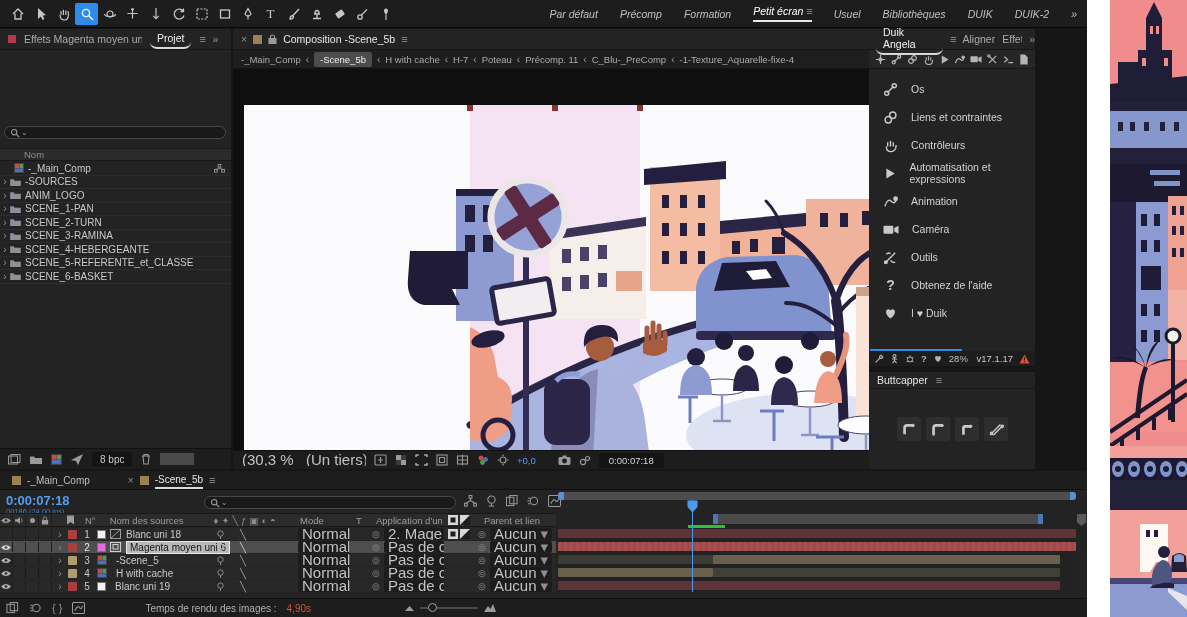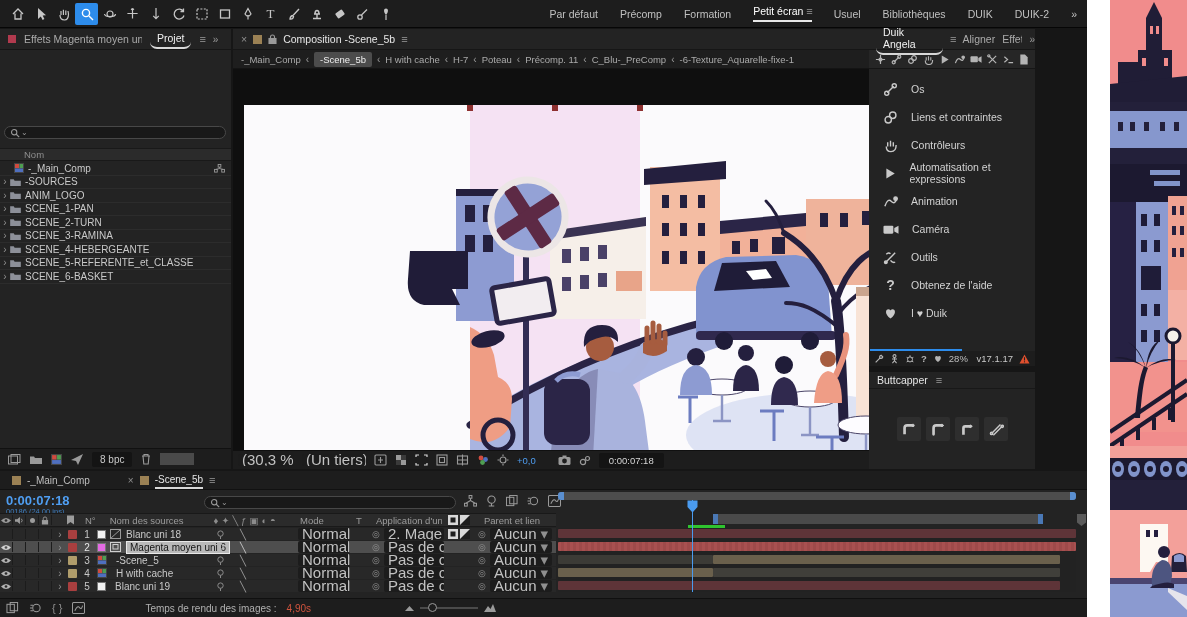--- a/index.html
+++ b/index.html
@@ -10,21 +10,21 @@
   .ae { position:absolute; left:0; top:0; width:1087px; height:617px; background:#161616; }
   .panel { background:#232323; }
   .r { display:flex; align-items:center; }
   .dim { color:#8f8f8f; }
   .bright { color:#e6e6e6; }
   
   .tbar { left:0; top:0; width:1087px; height:28px; background:#1d1d1d; border-bottom:1px solid #060606; display:flex; align-items:center; }
   .tool { width:23px; height:22px; display:flex; align-items:center; justify-content:center; border-radius:2px; }
   .tool.active { background:#2d8ceb; }
   .wsp { display:flex; align-items:center; gap:22px; margin-left:auto; margin-right:10px; }
-  .wsp span.ws { color:#c0c0c0; font-size:10.5px; cursor:default; }
+  .wsp span.ws { color:#c0c0c0; font-size:10.5px; cursor:default;font-style:italic; }
   .wsp span.ws.active { color:#ffffff; border-bottom:2px solid #e8e8e8; padding-bottom:3px; }
   
   .ptabs { height:21px; background:#232323; border-bottom:1px solid #161616; display:flex; align-items:center; padding-left:8px; gap:8px; font-size:10.5px; color:#ababab; }
   .ptab-active { color:#f0f0f0; border-bottom:2px solid #d8d8d8; padding:3px 7px;border-radius:7px; }
   .menu-ic { color:#9a9a9a; font-size:11px; letter-spacing:-1px; }
   .chev { color:#9a9a9a; font-size:10px; }
   
   .search { background:#191919; border:1px solid #484848; border-radius:8px; height:13px; display:flex; align-items:center; padding:0 5px; color:#9a9a9a; }
   .dd { background:#1c1c1c; border-radius:2px; height:12px; line-height:12px; padding:0 4px; color:#c2c2c2; display:flex; justify-content:space-between; align-items:center; font-size:15px; white-space:nowrap; overflow:hidden; }
   .dd b { font-weight:normal; color:#8f8f8f; margin-left:3px; }
@@ -290,21 +290,21 @@
       <span>H with cache</span>
           <span class="chev">‹</span>
       <span>H-7</span>
           <span class="chev">‹</span>
       <span>Poteau</span>
           <span class="chev">‹</span>
       <span>Précomp. 11</span>
           <span class="chev">‹</span>
       <span>C_Blu-_PreComp</span>
           <span class="chev">‹</span>
-      <span>-6-Texture_Aquarelle-fixe-1</span>
+      <span>-1-Texture_Aquarelle-fixe-4</span>
     </div>
     <div class="a" style="left:0;top:40px;width:686px;height:381px;background:#0f0f0f;overflow:hidden;">
       <div class="a" style="left:11px;top:36px;width:653px;height:370px;background:#fbfafc;">
         <svg width="653" height="370" viewBox="0 0 653 370">
           <rect x="226" y="0" width="170" height="370" fill="#f5e2f3"></rect>
 
           <rect x="212" y="84" width="58" height="132" fill="#8d9bd2"></rect>
           <rect x="212" y="84" width="58" height="7" fill="#241f3e"></rect>
           <g fill="#241f3e">
                 <rect x="221" y="100" width="10" height="17"></rect>

